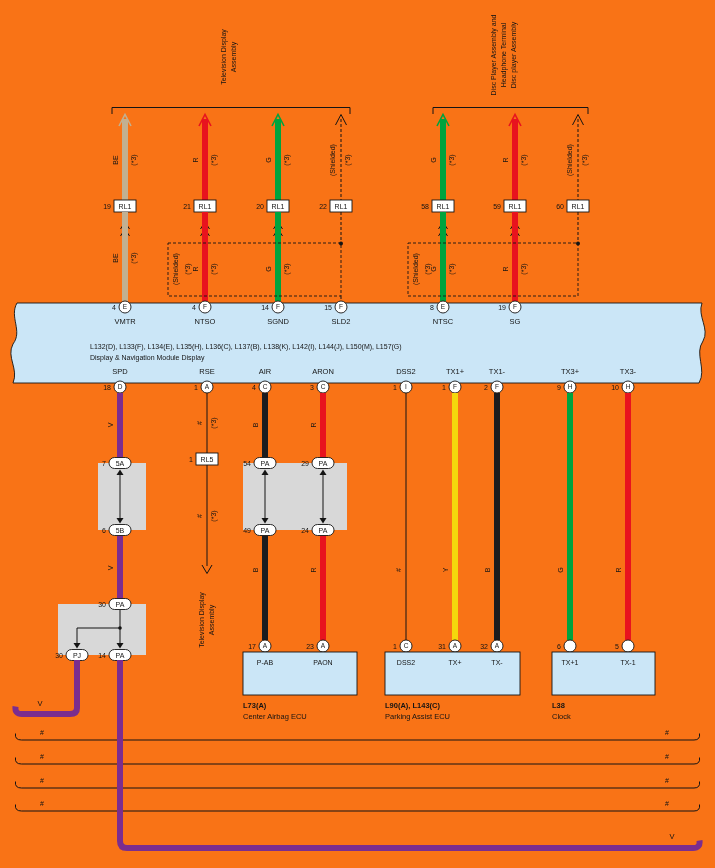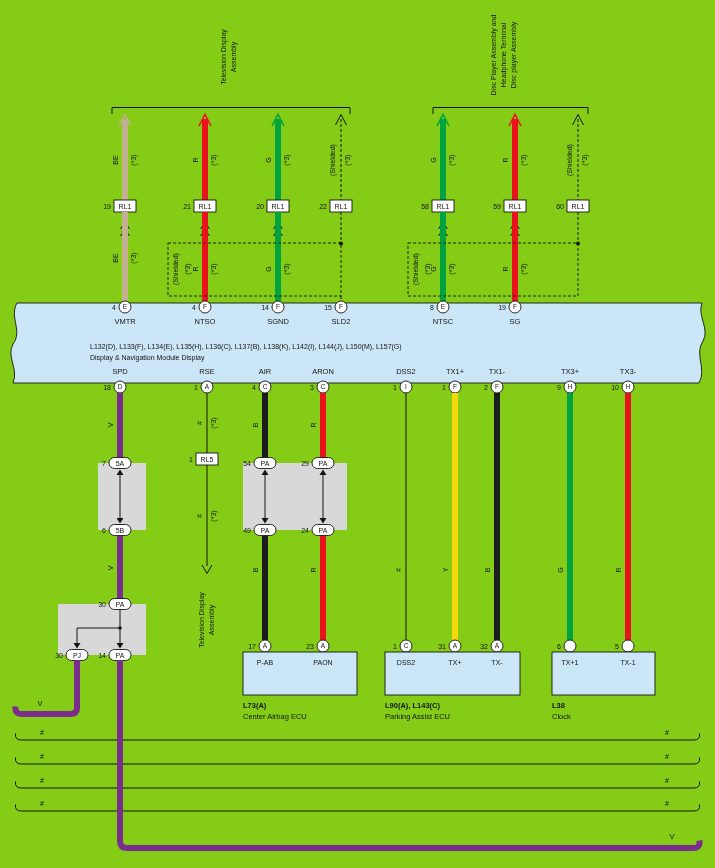--- a/index.html
+++ b/index.html
@@ -1,16 +1,16 @@
 <!DOCTYPE html>
 <html><head>
 <meta charset="utf-8">
 <style>
   html,body{margin:0;padding:0;background:#fff}
-  .page{width:715px;height:868px;position:relative;background:#84cc16}
+  .page{width:715px;height:868px;position:relative;background:#f97316}
   svg text{font-family:"Liberation Sans","DejaVu Sans",sans-serif;font-size:7px;fill:#141414}
   .t65{font-size:6.5px}.t75{font-size:7.5px}.bold{font-weight:bold}
   .mid{text-anchor:middle}.end{text-anchor:end}
   .wireT{stroke-width:6;fill:none}
   .wireN{stroke:#141414;stroke-width:1;fill:none}
   .wireD{stroke:#141414;stroke-width:1;stroke-dasharray:3 2;fill:none}
   .be{stroke:#c2b091}.rd{stroke:#e8131e}.gn{stroke:#00a33e}.pu{stroke:#7b2d8e}.yw{stroke:#f4d80c}.bk{stroke:#1c1c1e}
   .box{fill:#fff;stroke:#141414;stroke-width:0.9}
   .grayb{fill:#d8d8d8}
   .blueb{fill:#cbe6f7;stroke:#141414;stroke-width:0.9}

